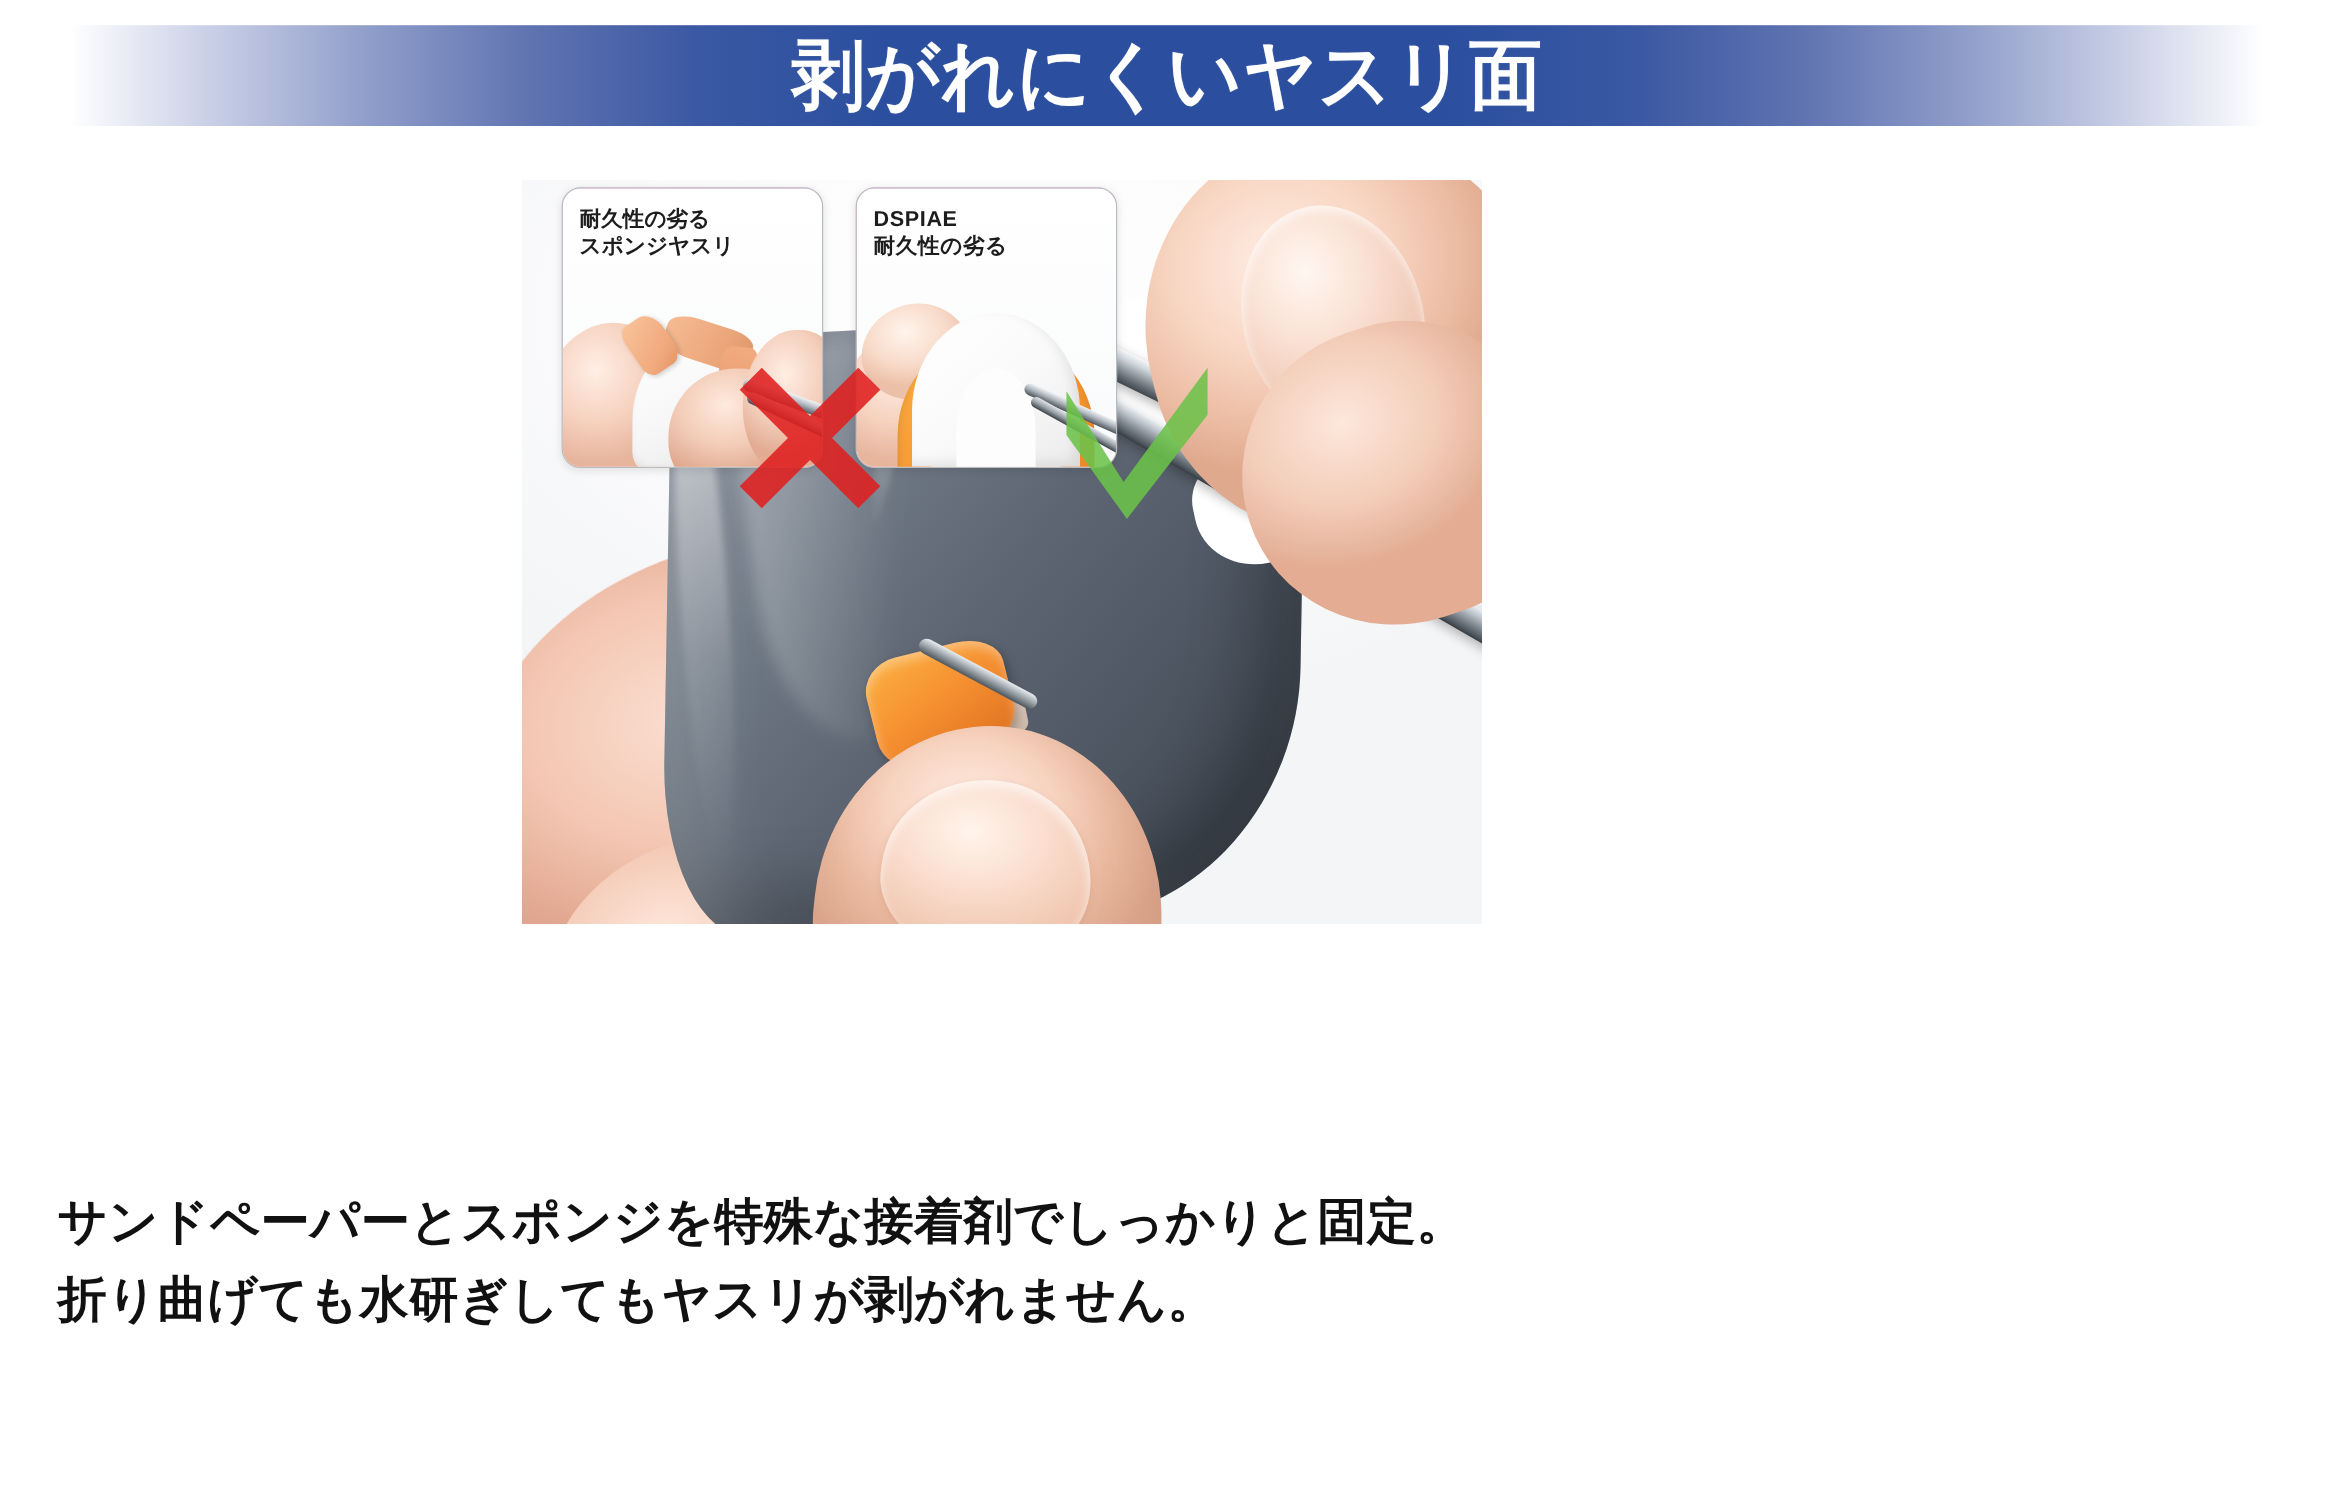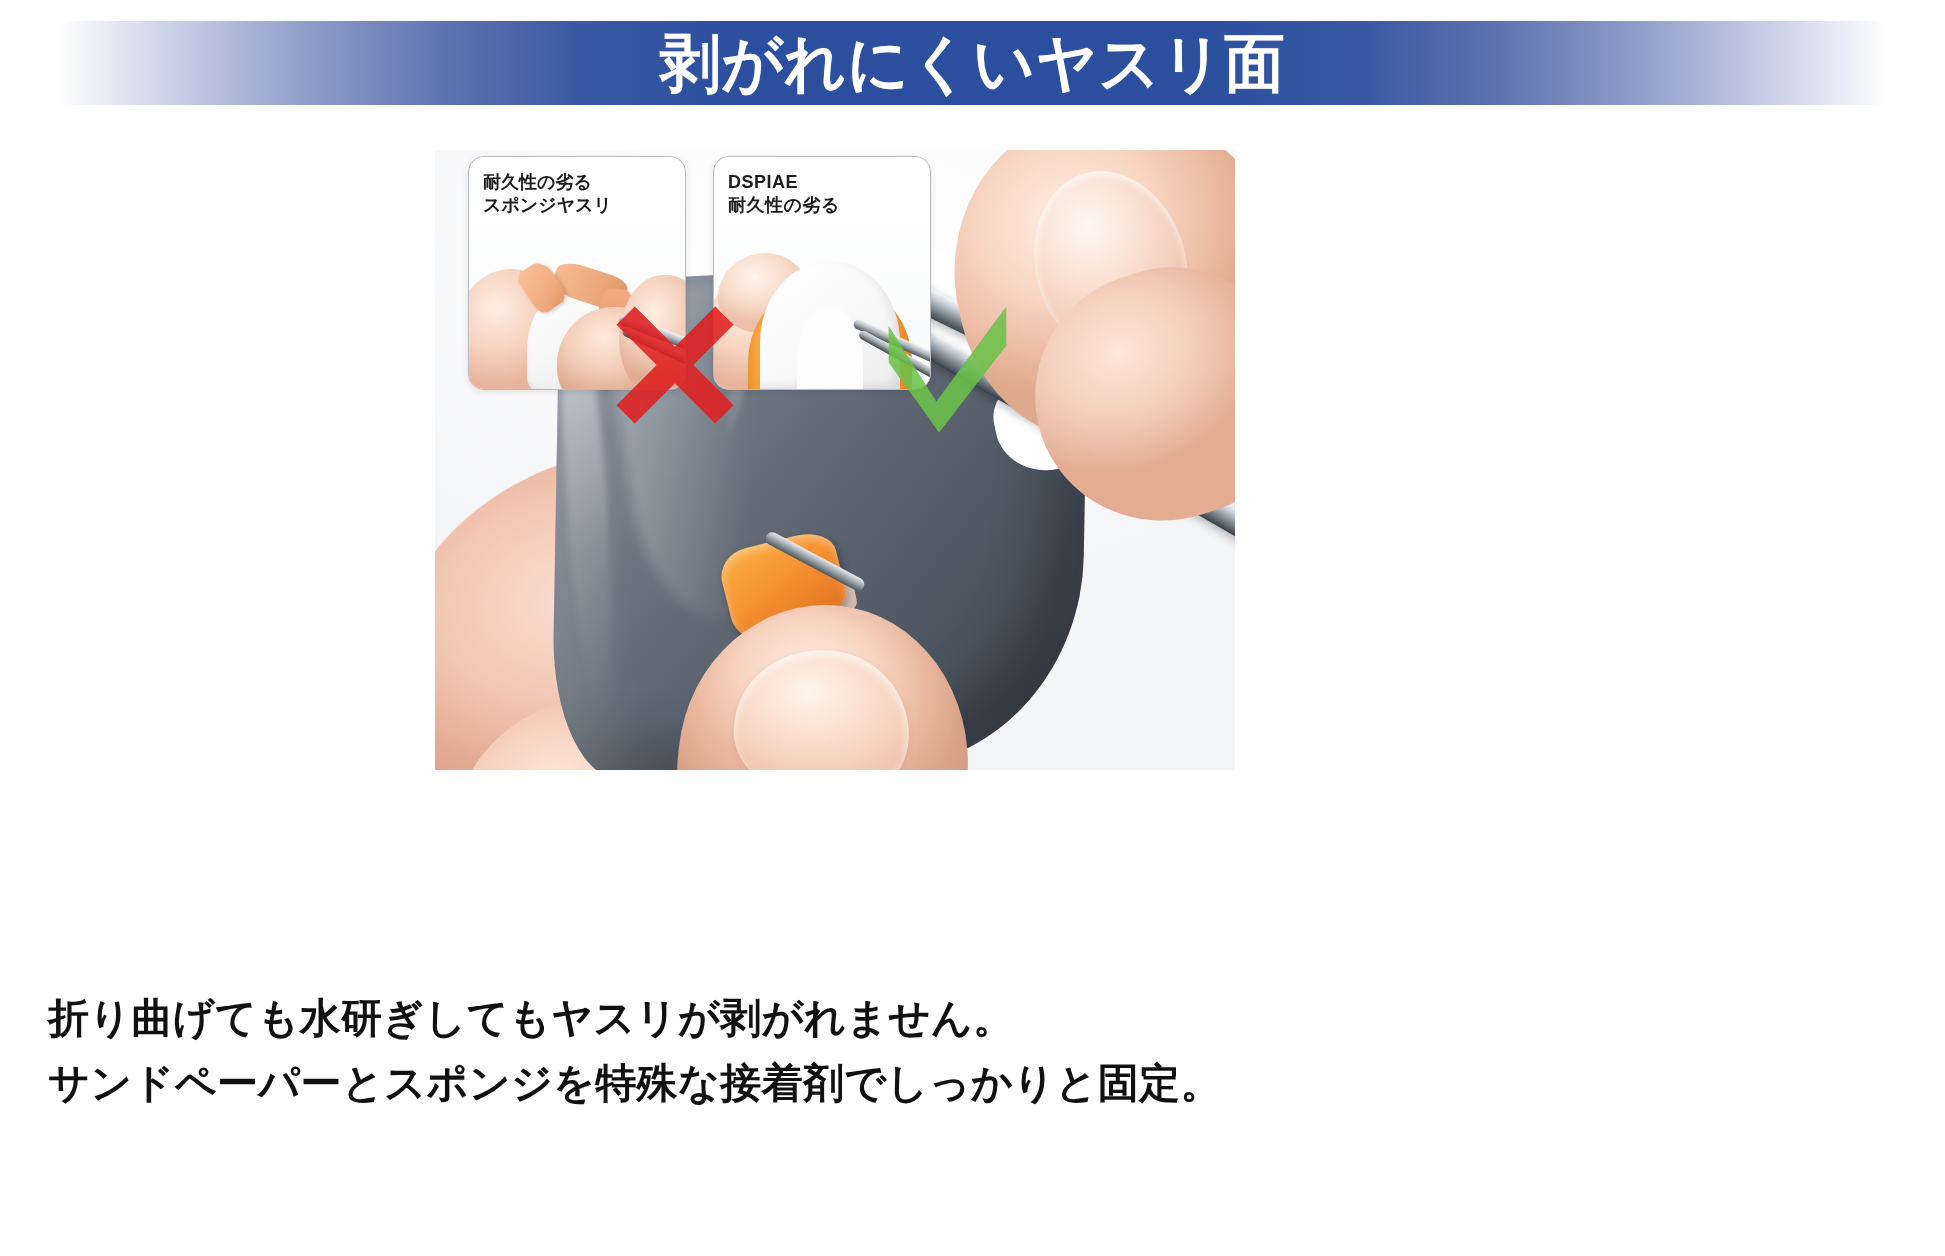--- a/index.html
+++ b/index.html
@@ -384,17 +384,17 @@
     </svg>
   </div>
 
   <div class="mark mark-check">
     <svg viewBox="0 0 100 100" aria-hidden="true">
       <path d="M8 20 L42 74 L92 6 L92 34 L44 96 L8 46 Z" fill="#6cc24a" opacity="0.88"></path>
     </svg>
   </div>
 
   <div class="caption">
+    <div class="caption-line">サンドペーパーとスポンジを特殊な接着剤でしっかりと固定。</div>
     <div class="caption-line">折り曲げても水研ぎしてもヤスリが剥がれません。</div>
-    <div class="caption-line">サンドペーパーとスポンジを特殊な接着剤でしっかりと固定。</div>
   </div>
 
 </div>
 
 </body></html>

